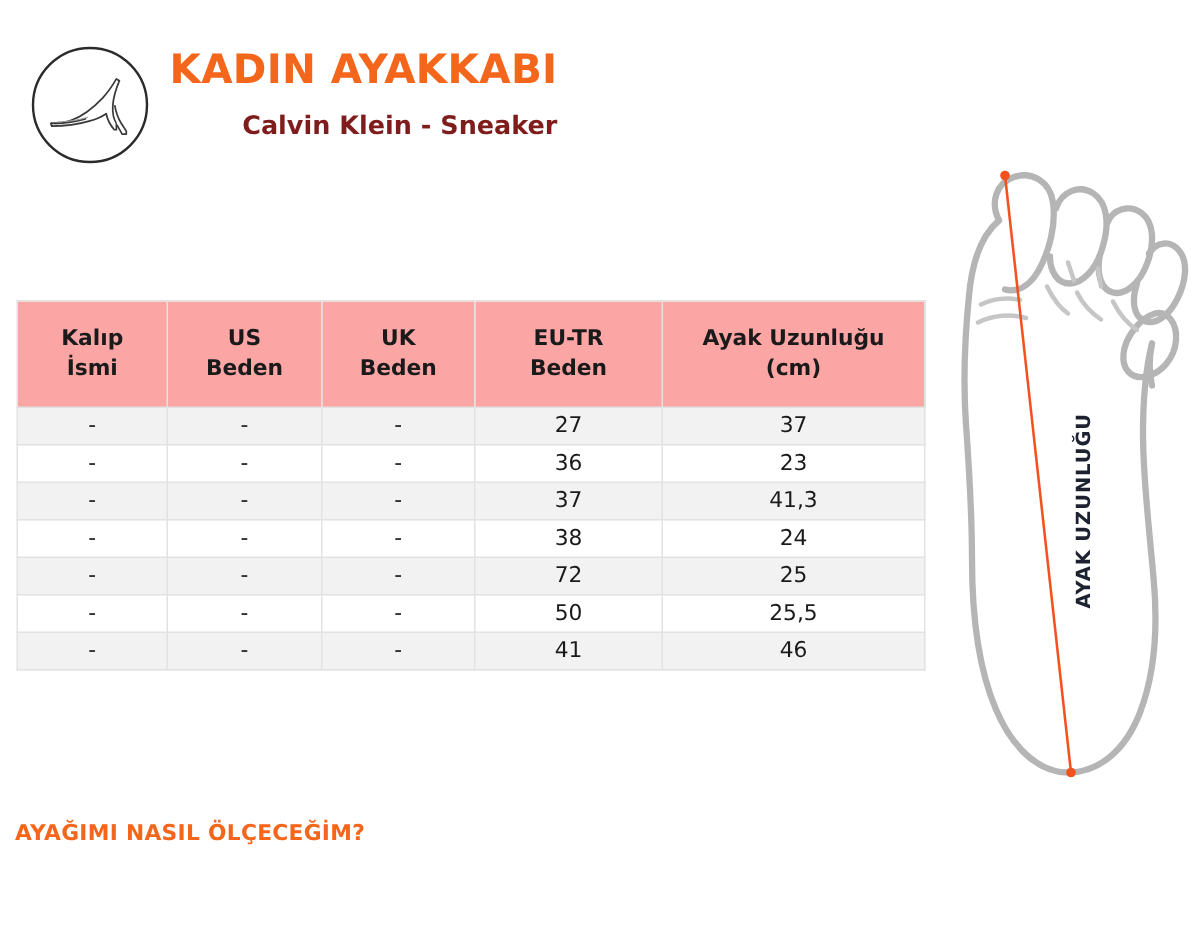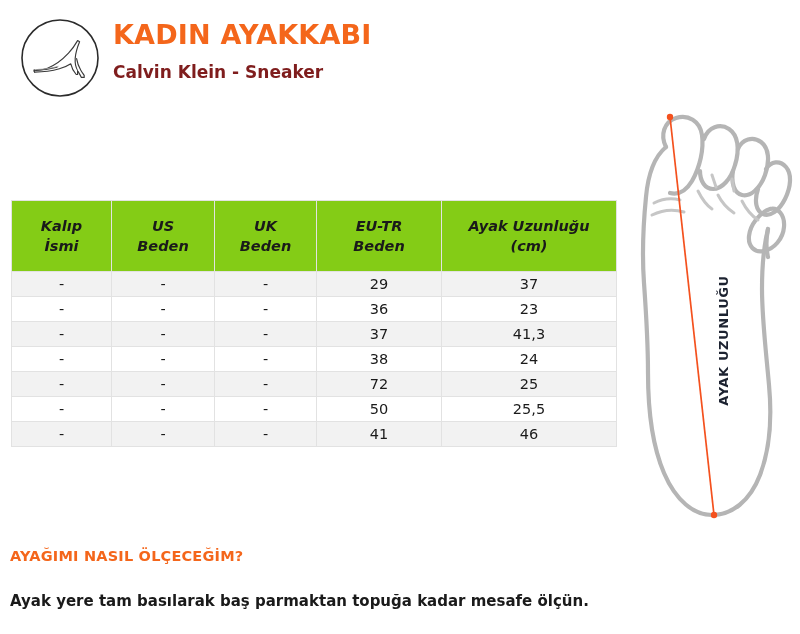--- a/index.html
+++ b/index.html
@@ -16,25 +16,26 @@
     position: relative;
     width: 800px;
     height: 634px;
     background: #ffffff;
   }
 
   
   #header {
     position: absolute;
     left: 0;
-    top: 0;
+    top: 12px;
     width: 732px;
     height: 110px;
     display: flex;
     align-items: center;
+    text-align: right;
   }
 
   #brand-icon {
     position: absolute;
     left: 14px;
     top: 12px;
     width: 92px;
     height: 92px;
   }
 
@@ -77,23 +78,22 @@
     border: 1px solid #e2e2e2;
     text-align: center;
     color: #1a1a1a;
   }
 
   #size-table th {
     height: 68px;
     font-size: 14.5px;
     font-weight: bold;
     line-height: 20px;
-    background: #84cc16;
+    background: #fca5a5;
     padding: 15px 4px;
-    font-style: italic;
   }
 
   #size-table td {
     height: 25px;
     font-size: 14.5px;
     font-weight: normal;
     padding: 0 4px;
   }
 
   #size-table tbody tr:nth-child(odd) td { background: #f2f2f2; }
@@ -222,21 +222,21 @@
           <div>Ayak Uzunluğu</div>
           <div>(cm)</div>
         </th>
       </tr>
     </thead>
     <tbody>
       <tr>
         <td>-</td>
         <td>-</td>
         <td>-</td>
-        <td>29</td>
+        <td>27</td>
         <td>37</td>
       </tr>
       <tr>
         <td>-</td>
         <td>-</td>
         <td>-</td>
         <td>36</td>
         <td>23</td>
       </tr>
       <tr>
@@ -339,15 +339,14 @@
       <circle cx="50" cy="12" r="3.2" fill="#f4511e"></circle>
       <circle cx="94" cy="410" r="3.2" fill="#f4511e"></circle>
     </svg>
   </div>
 
   <div id="foot-length-label">
     <span>AYAK UZUNLUĞU</span>
   </div>
 
   <div id="howto-heading">AYAĞIMI NASIL ÖLÇECEĞİM?</div>
-  <div id="howto-text">Ayak yere tam basılarak baş parmaktan topuğa kadar mesafe ölçün.</div>
 
 </div>
 
 </body></html>

